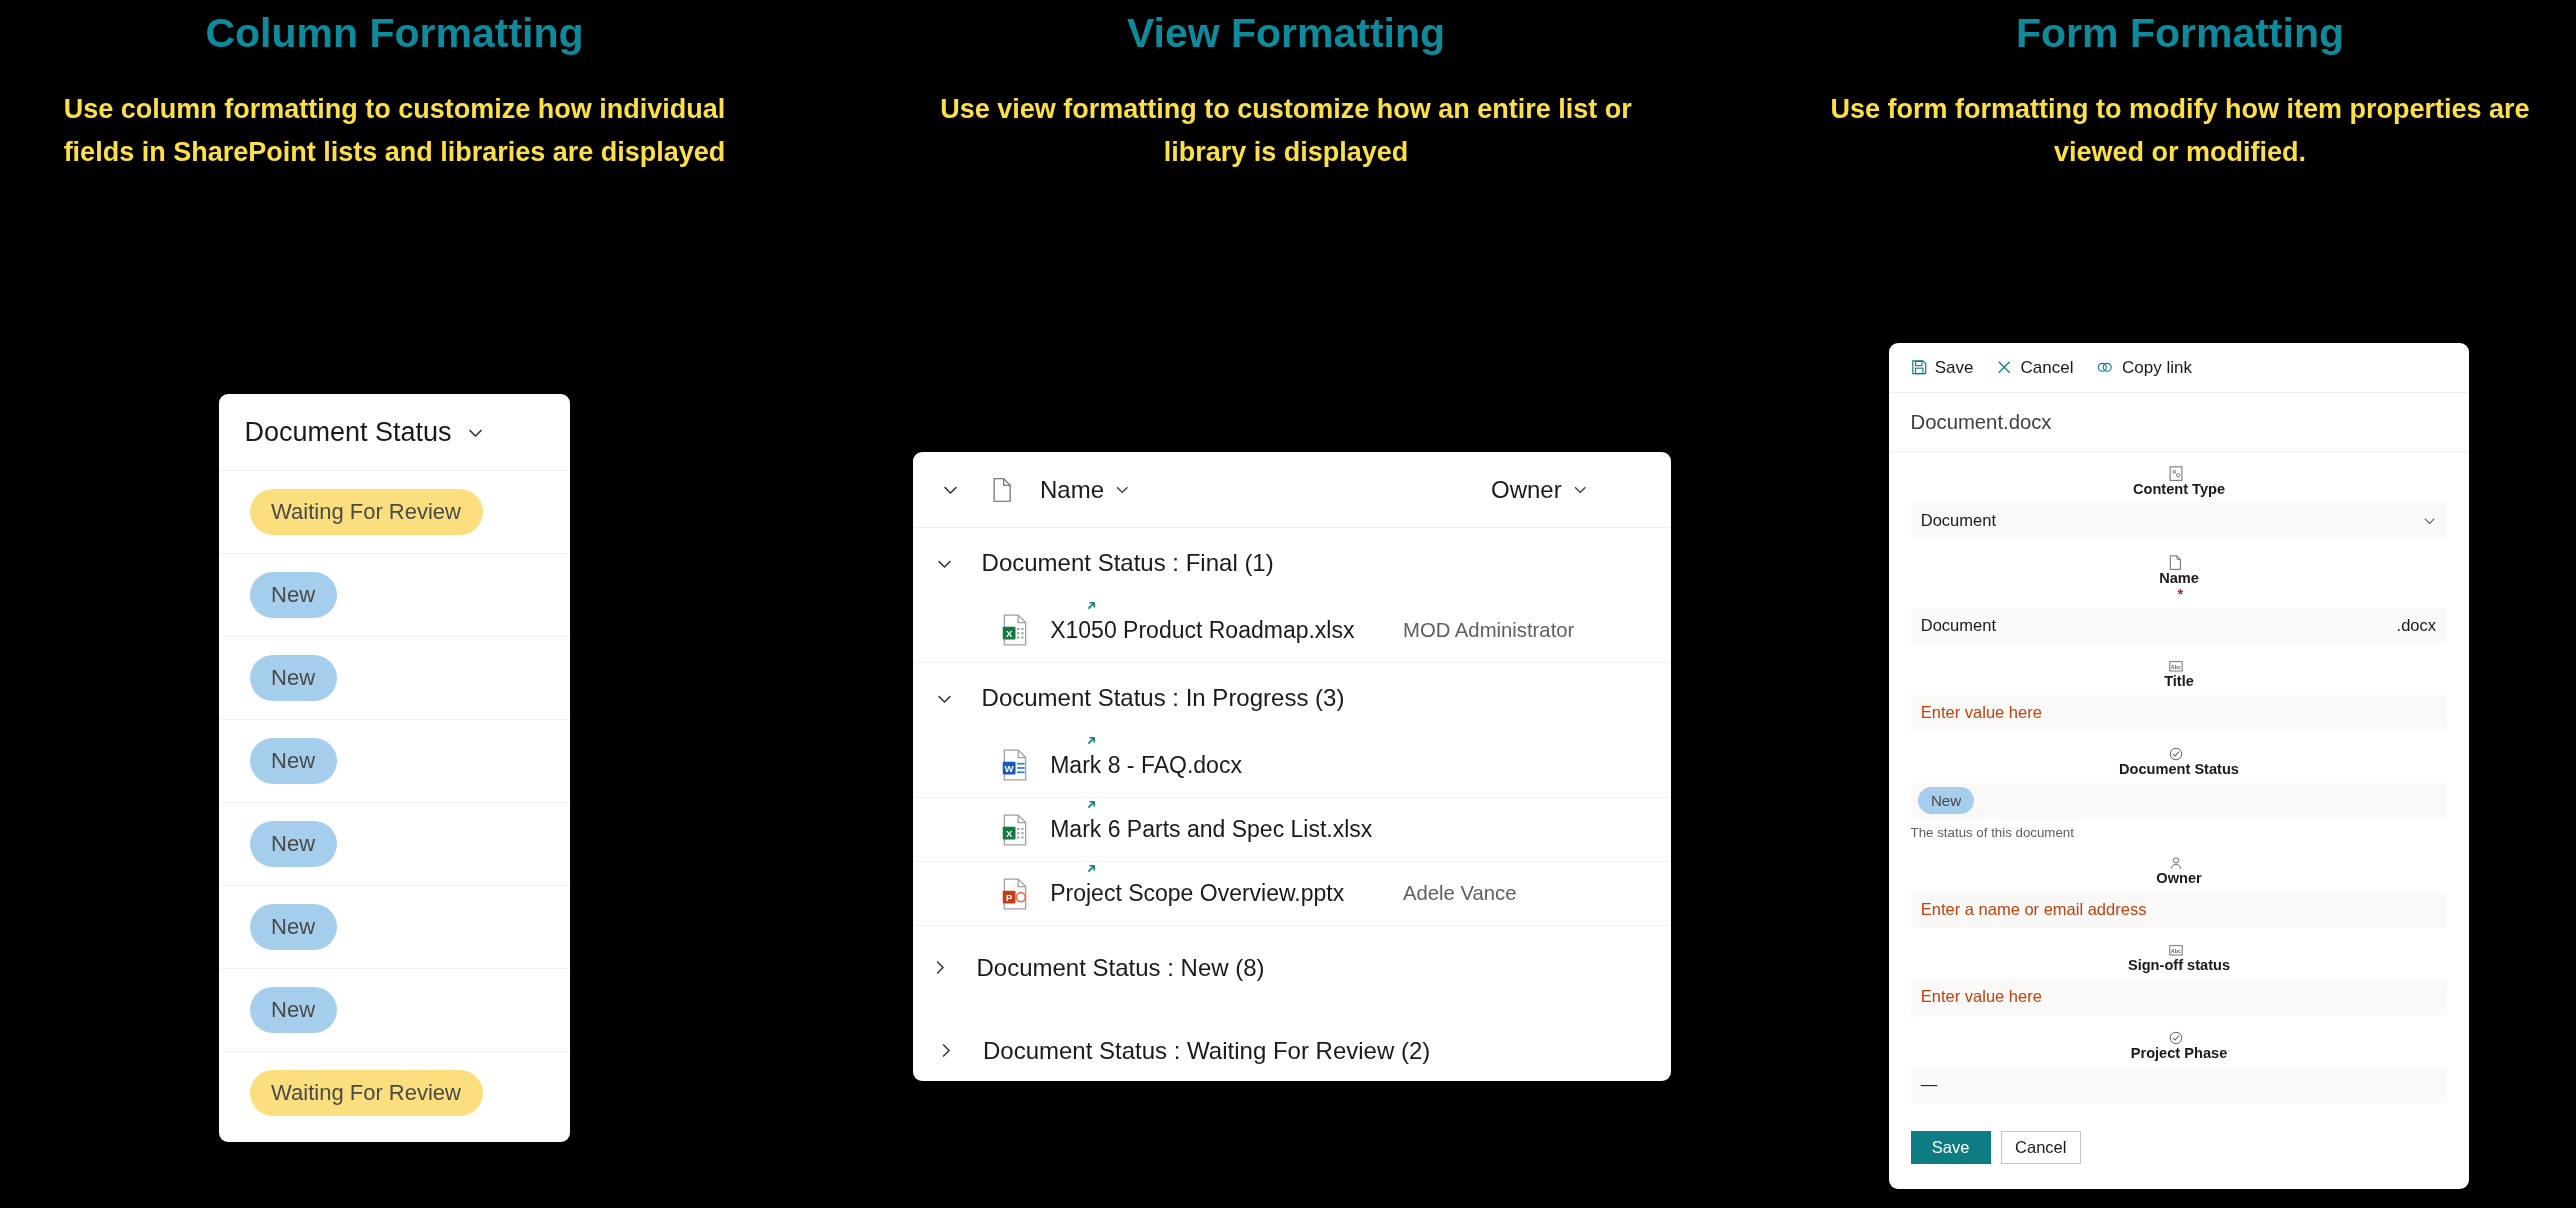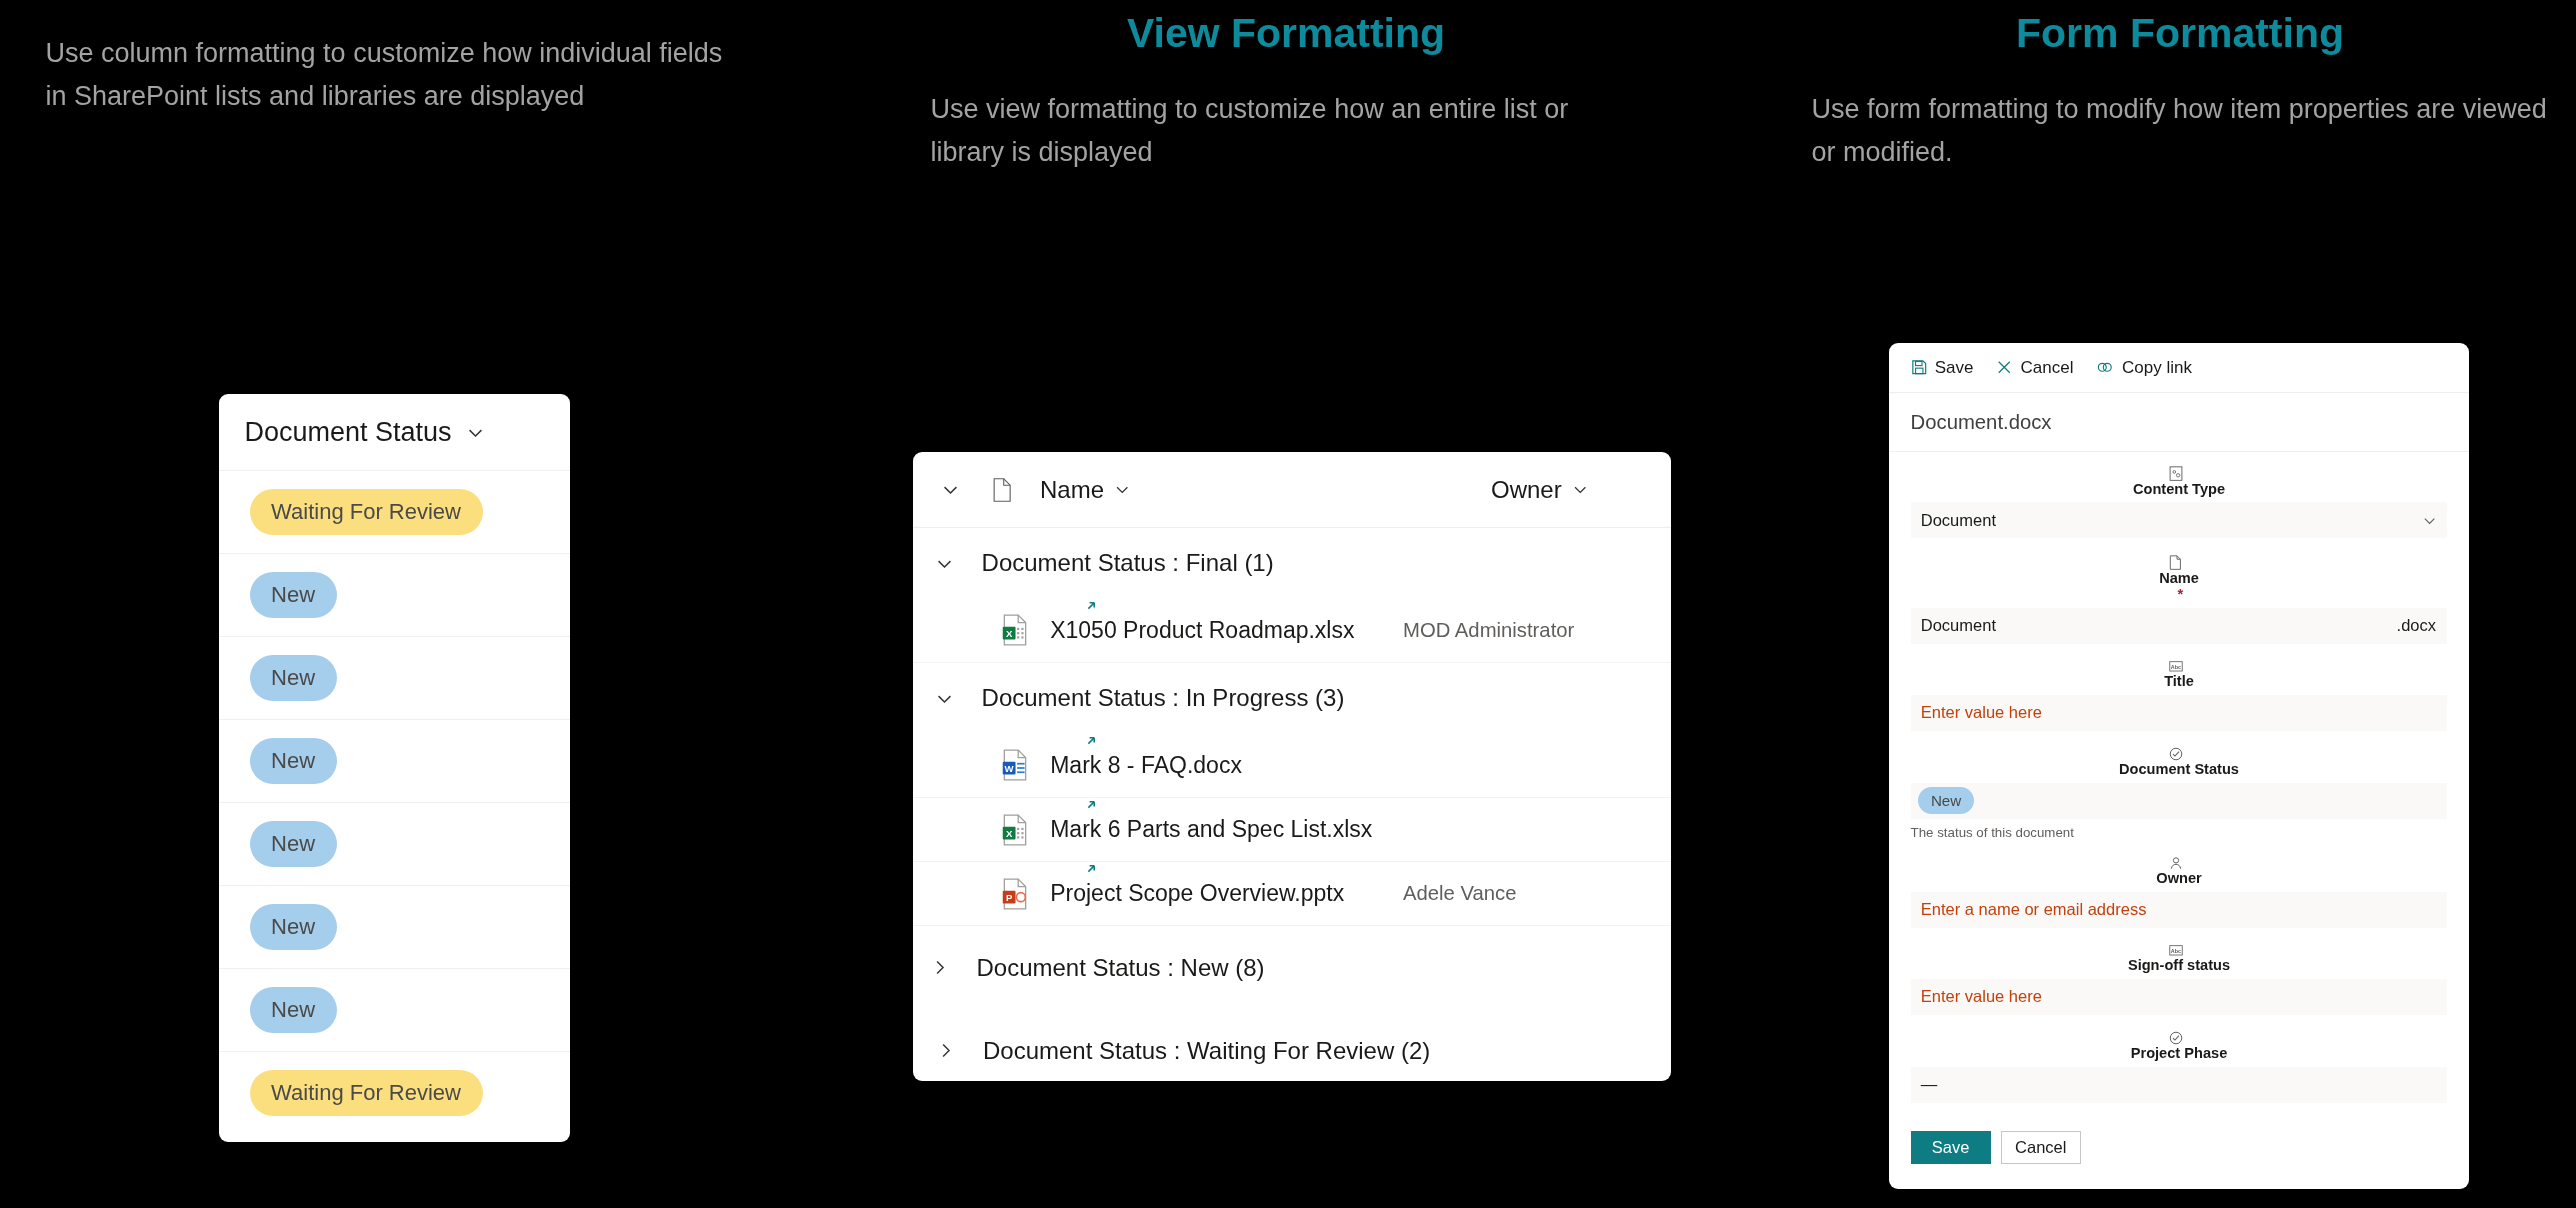--- a/index.html
+++ b/index.html
@@ -20,25 +20,25 @@
   .sec-title {
     text-align: center;
     color: #0d8b9c;
     font-size: 41px;
     font-weight: bold;
     letter-spacing: 0px;
     margin-top: 11.4px;
     line-height: 1.1;
   }
   .sec-desc {
-    text-align: left;
-    color: #a3a3a3;
+    text-align: center;
+    color: #fde047;
     font-size: 27px;
     line-height: 1.58;
-    font-weight: 400;
+    font-weight: 700;
     margin: 0 auto;
   }
   .col-1 .sec-desc { width: 698px; margin-top: 32px; }
   .col-2 .sec-desc { width: 711px; margin-top: 32px; }
   .col-3 .sec-desc { width: 737px; margin-top: 32px; }
 
   
   .card {
     position: absolute;
     background: #ffffff;
@@ -167,20 +167,21 @@
   .btn-default { background: #ffffff; color: #1b1a119; color:#1b1a19; border: 0.6px solid #c8c6c4; }
 
   svg { display: block; }
 </style>
 </head>
 <body>
 
 <div class="stage">
 
   <div class="col col-1">
+    <div class="sec-title">Column Formatting</div>
     <div class="sec-desc">Use column formatting to customize how individual fields in SharePoint lists and libraries are displayed</div>
   </div>
 
   <div class="card" id="column-card">
     <div class="cc-head">
       <span>Document Status</span>
       <span class="chev">
         <svg width="19" height="19" viewBox="0 0 16 16">
             <path d="M3 6l5 5 5-5" fill="none" stroke="#323130" stroke-width="1.2"></path>
           </svg>

